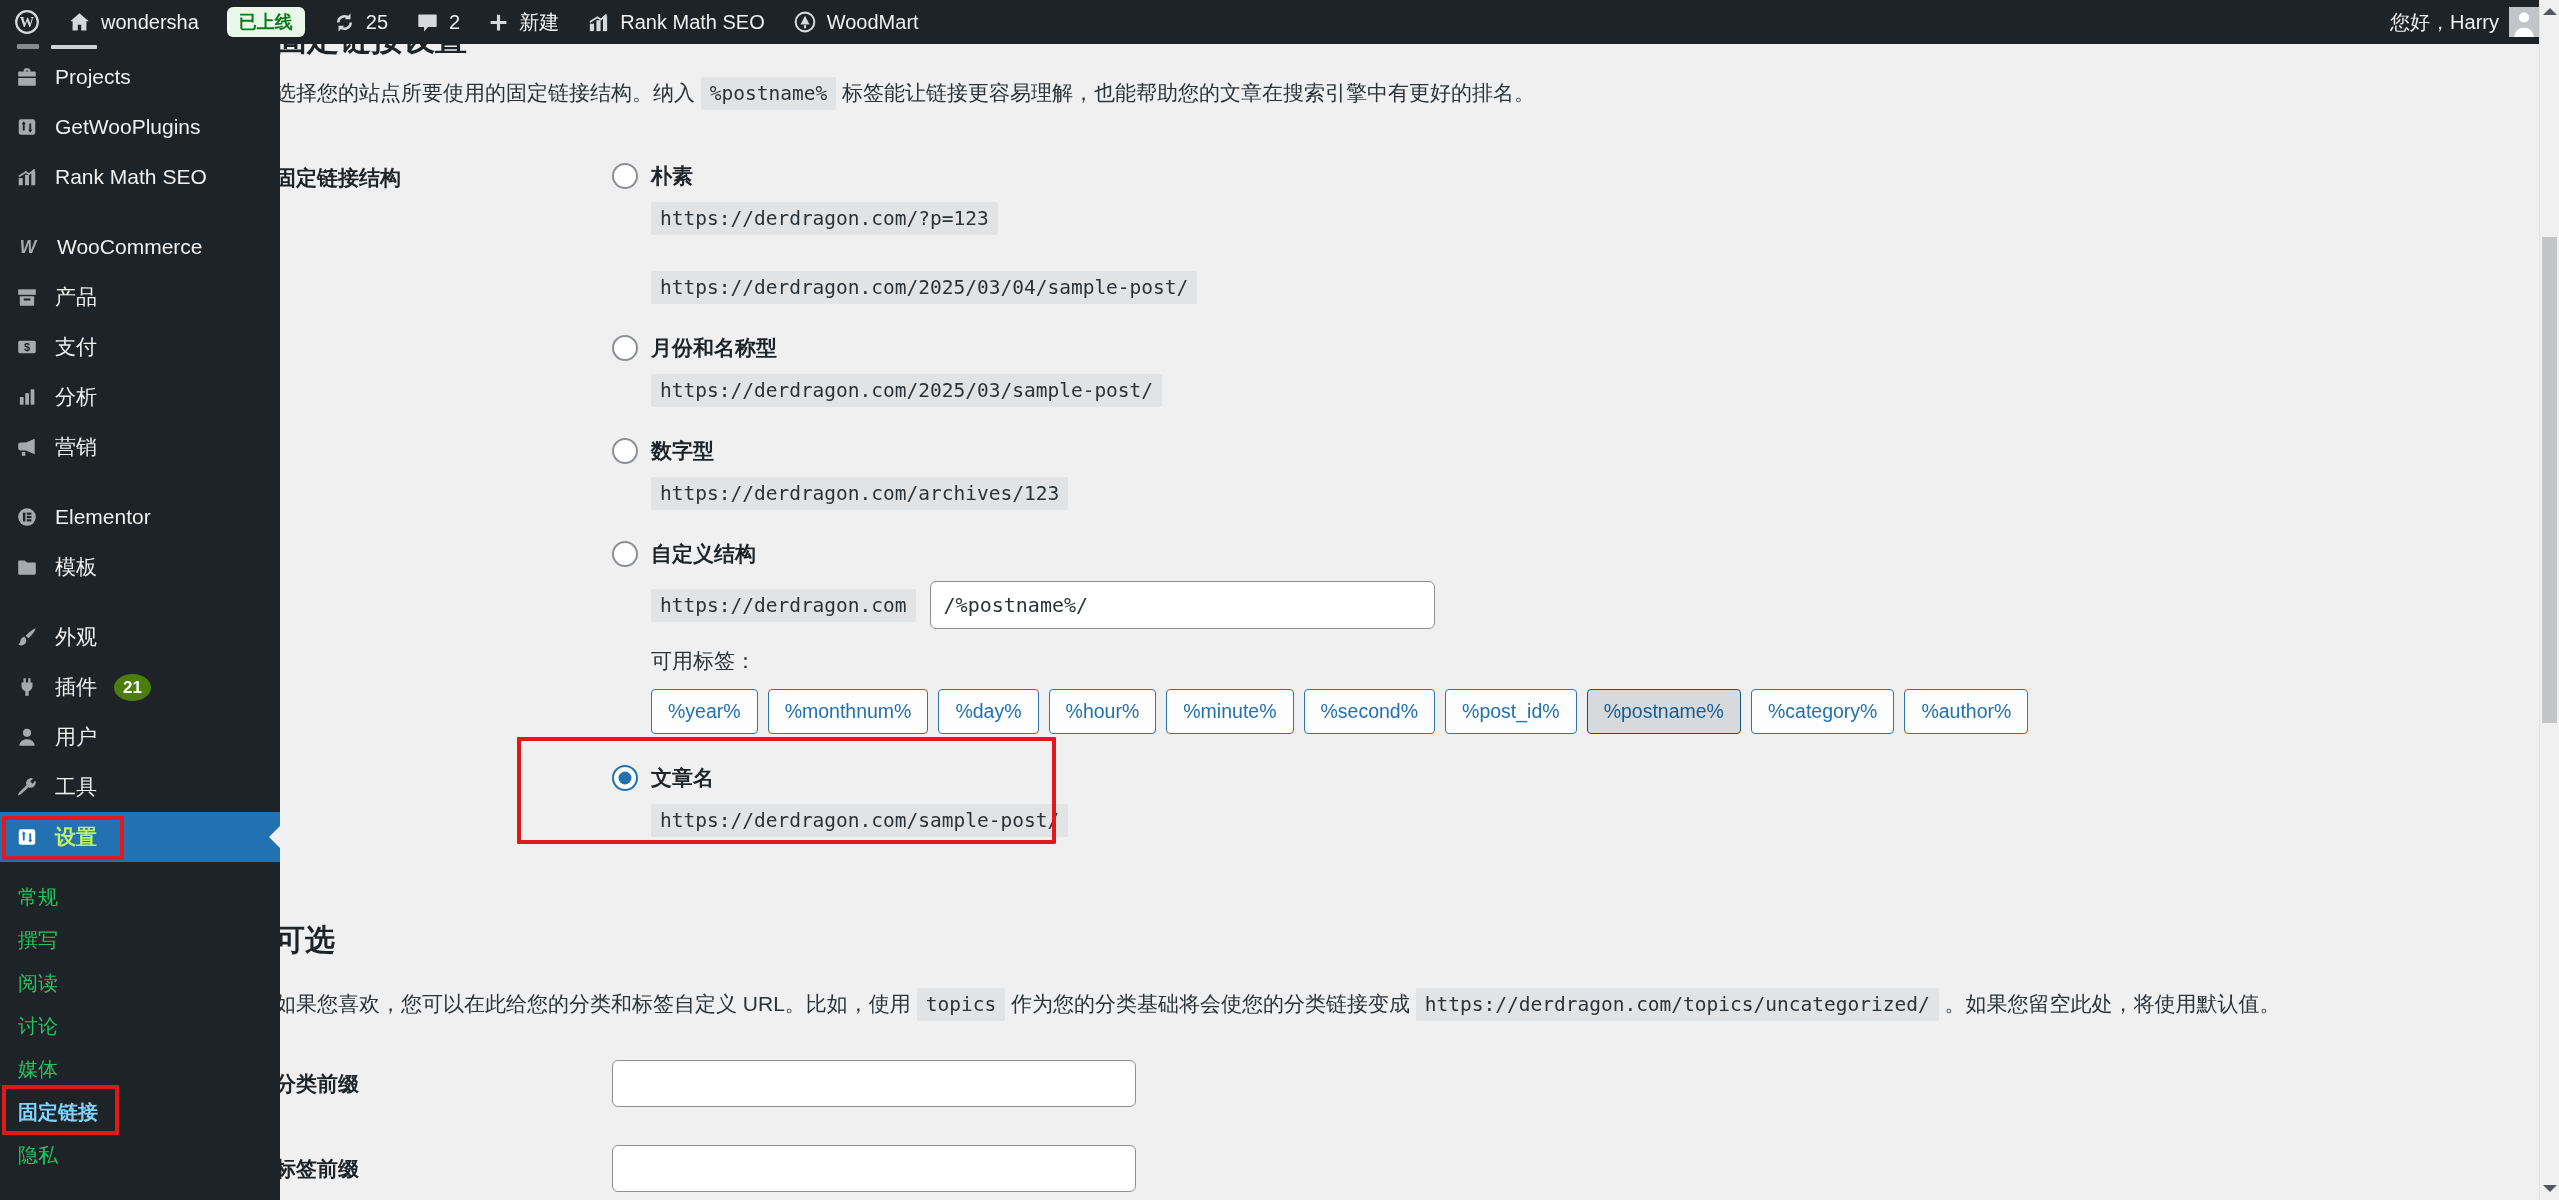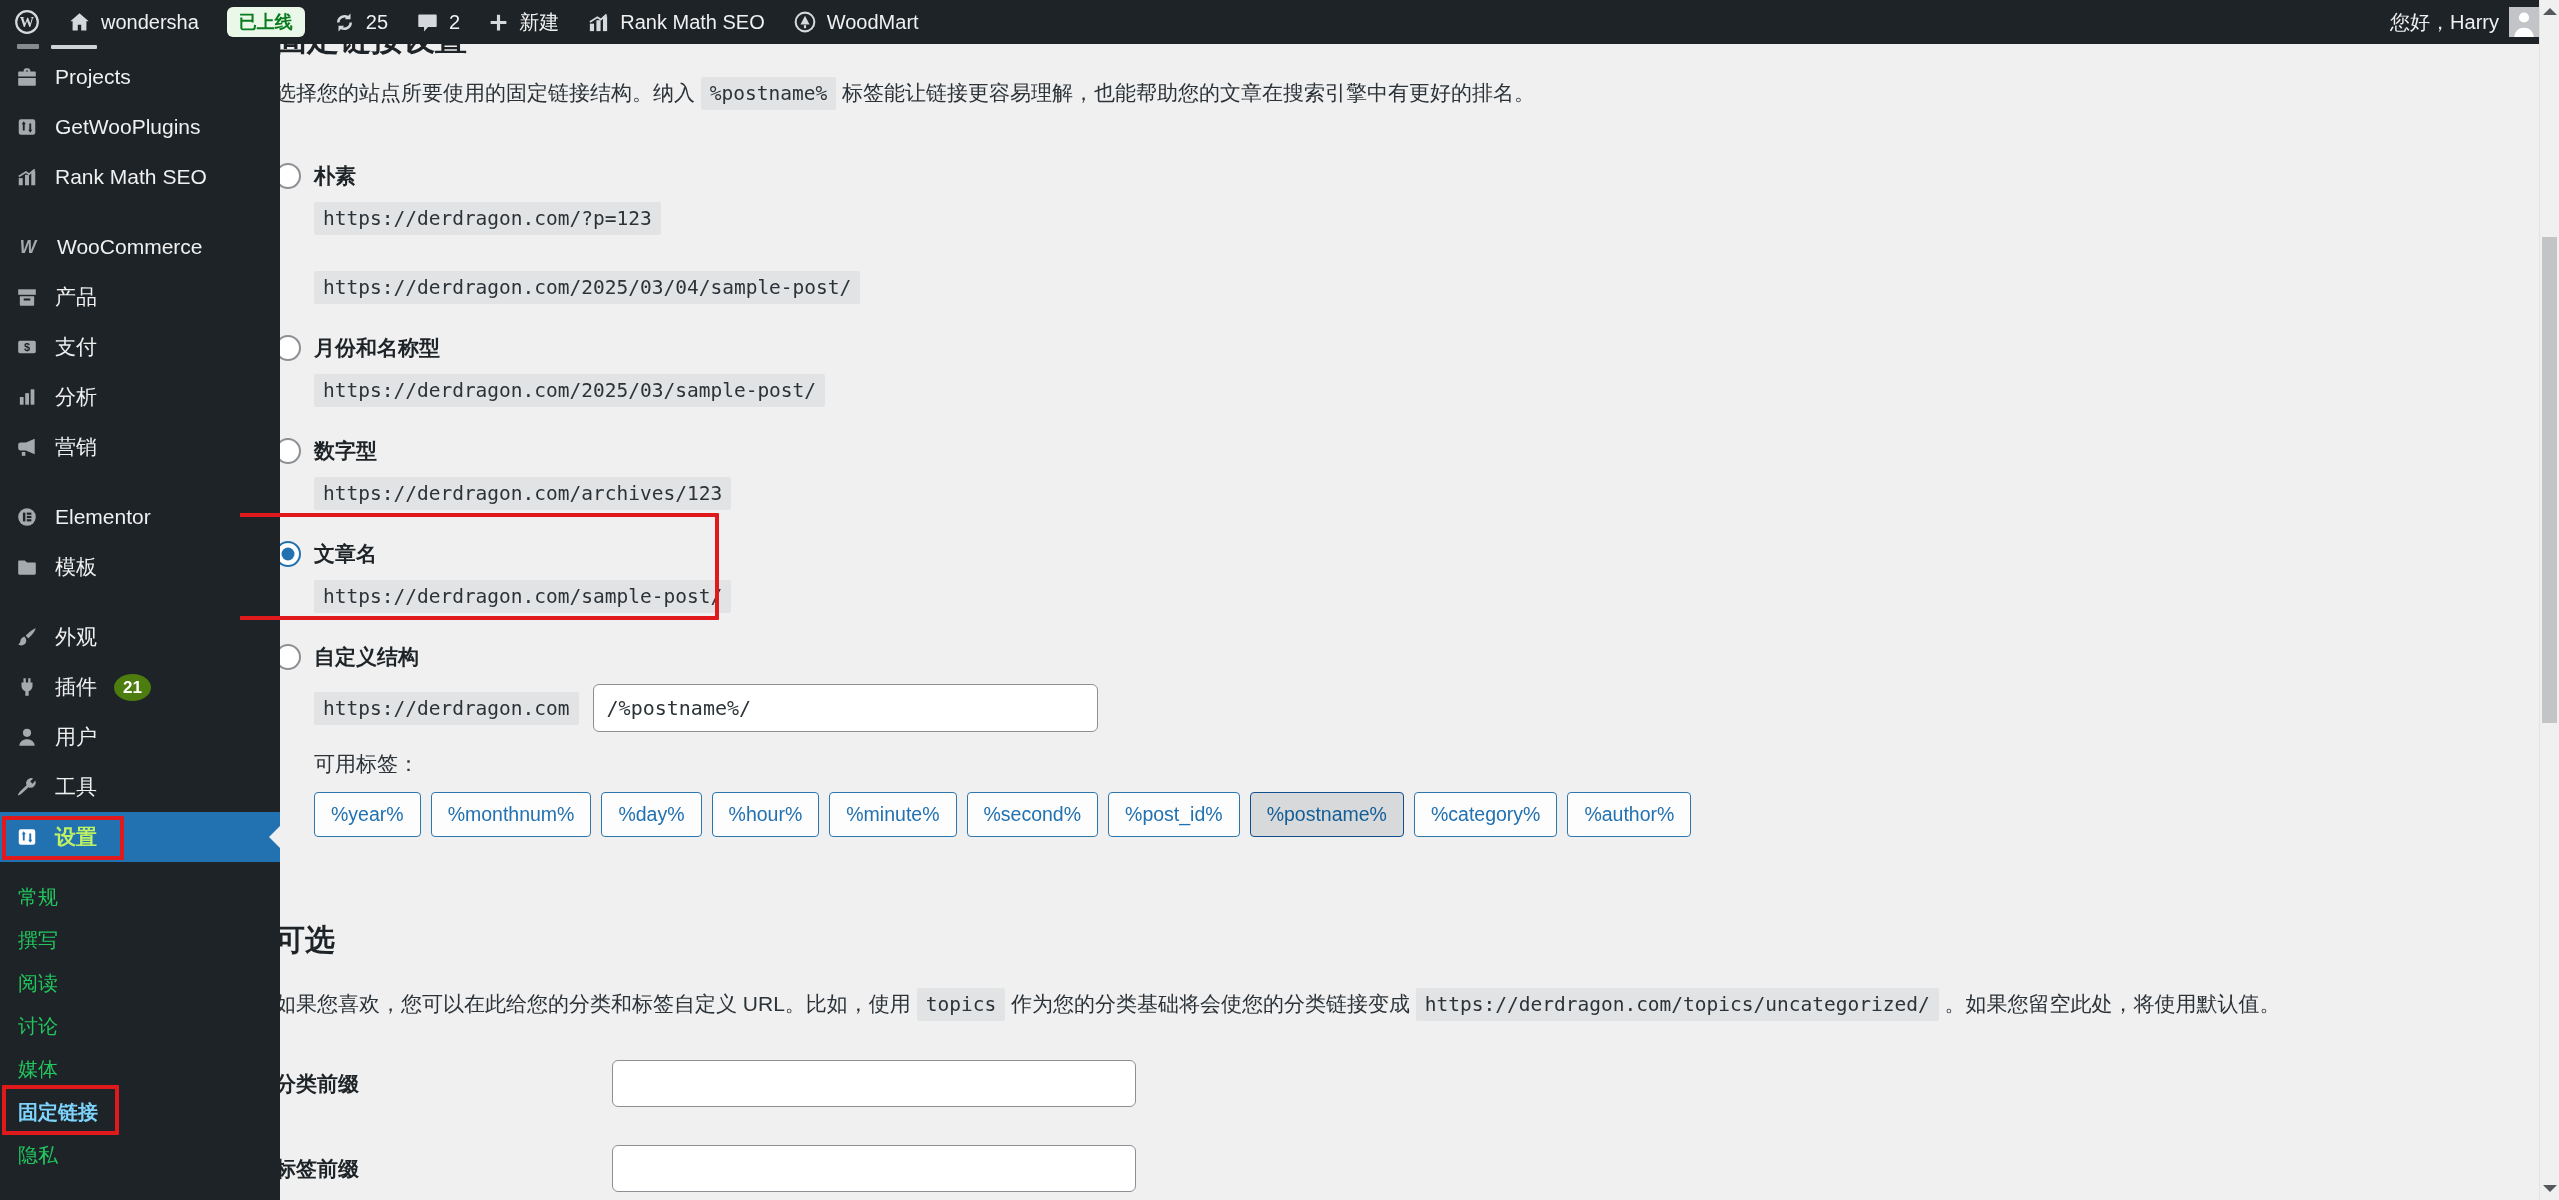--- a/index.html
+++ b/index.html
@@ -358,20 +358,21 @@
 
 <div class="content">
 
   <div class="h1clip">
     <h1>固定链接设置</h1>
   </div>
 
   <p class="intro"><span>选择您的站点所要使用的固定链接结构。纳入 </span><code class="chip">%postname%</code><span> 标签能让链接更容易理解，也能帮助您的文章在搜索引擎中有更好的排名。</span></p>
 
   <div class="form-row">
+    <div class="row-label">固定链接结构</div>
     <div class="row-content">
 
       <div class="option">
         <label class="option-head">
           <span class="radio"></span>
           <span class="option-label">朴素</span>
         </label>
         <code class="chip example">https://derdragon.com/?p=123</code>
       </div>
 
@@ -386,29 +387,20 @@
         </label>
         <code class="chip example">https://derdragon.com/2025/03/sample-post/</code>
       </div>
 
       <div class="option">
         <label class="option-head">
           <span class="radio"></span>
           <span class="option-label">数字型</span>
         </label>
         <code class="chip example">https://derdragon.com/archives/123</code>
-      </div>
-
-      <div class="option">
-        <div class="red-box" style="left:-95px; top:-24px; width:539px; height:107px;"></div>
-        <label class="option-head">
-          <span class="radio checked"></span>
-          <span class="option-label">文章名</span>
-        </label>
-        <code class="chip example">https://derdragon.com/sample-post/</code>
       </div>
 
       <div class="option">
         <label class="option-head">
           <span class="radio"></span>
           <span class="option-label">自定义结构</span>
         </label>
         <div class="custom-row">
           <code class="chip">https://derdragon.com</code>
           <input class="custom-input" type="text" value="/%postname%/" style="">
@@ -421,20 +413,29 @@
           <button class="tag-btn">%hour%</button>
           <button class="tag-btn">%minute%</button>
           <button class="tag-btn">%second%</button>
           <button class="tag-btn">%post_id%</button>
           <button class="tag-btn active">%postname%</button>
           <button class="tag-btn">%category%</button>
           <button class="tag-btn">%author%</button>
         </div>
       </div>
 
+      <div class="option">
+        <div class="red-box" style="left:-95px; top:-24px; width:539px; height:107px;"></div>
+        <label class="option-head">
+          <span class="radio checked"></span>
+          <span class="option-label">文章名</span>
+        </label>
+        <code class="chip example">https://derdragon.com/sample-post/</code>
+      </div>
+
     </div>
   </div>
 
   <h2 class="h2-optional">可选</h2>
 
   <p class="optional-p"><span>如果您喜欢，您可以在此给您的分类和标签自定义 URL。比如，使用 </span><code class="chip">topics</code><span> 作为您的分类基础将会使您的分类链接变成 </span><code class="chip">https://derdragon.com/topics/uncategorized/</code><span> 。如果您留空此处，将使用默认值。</span></p>
 
   <div class="field-row">
     <div class="row-label">分类前缀</div>
     <input class="field-input" type="text" value="" style="">

